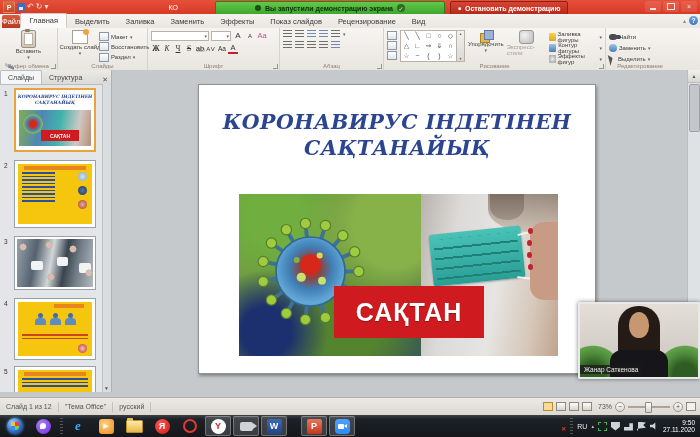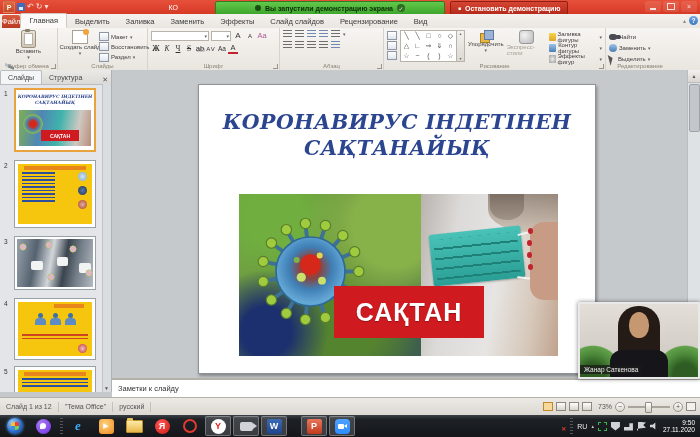--- a/index.html
+++ b/index.html
@@ -233,21 +233,21 @@
     </div>
   </div>
 
   <div class="tabrow">
     <div class="filetab">Файл</div>
     <div class="tab active">Главная</div>
     <div class="tab">Выделить</div>
     <div class="tab">Заливка</div>
     <div class="tab">Заменить</div>
     <div class="tab">Эффекты</div>
-    <div class="tab">Слайд слайдов</div>
+    <div class="tab">Показ слайдов</div>
     <div class="tab">Рецензирование</div>
     <div class="tab">Вид</div>
     <div class="tabrow-right">
       <span class="ribcaret">▴</span>
       <span class="help-ico">?</span>
     </div>
   </div>
 
   <div class="ribbon">
 
@@ -588,23 +588,20 @@
   <div class="webcam">
     <div class="wc-wall"></div>
     <div class="wc-plant" style="left:-8px;"></div>
     <div class="wc-plant" style="right:-8px;"></div>
     <div class="wc-hair"></div>
     <div class="wc-face"></div>
     <div class="wc-body"></div>
     <div class="wc-name">Жанар Саткенова</div>
   </div>
 
-  <div class="notes">
-    <span class="notes-txt">Заметки к слайду</span>
-  </div>
 
   <div class="statusbar">
     <div class="st-item">Слайд 1 из 12</div>
     <div class="st-item">"Тема Office"</div>
     <div class="st-item">русский</div>
     <div class="st-right">
       <span class="view-ico sel"></span>
       <span class="view-ico"></span>
       <span class="view-ico"></span>
       <span class="view-ico"></span>

